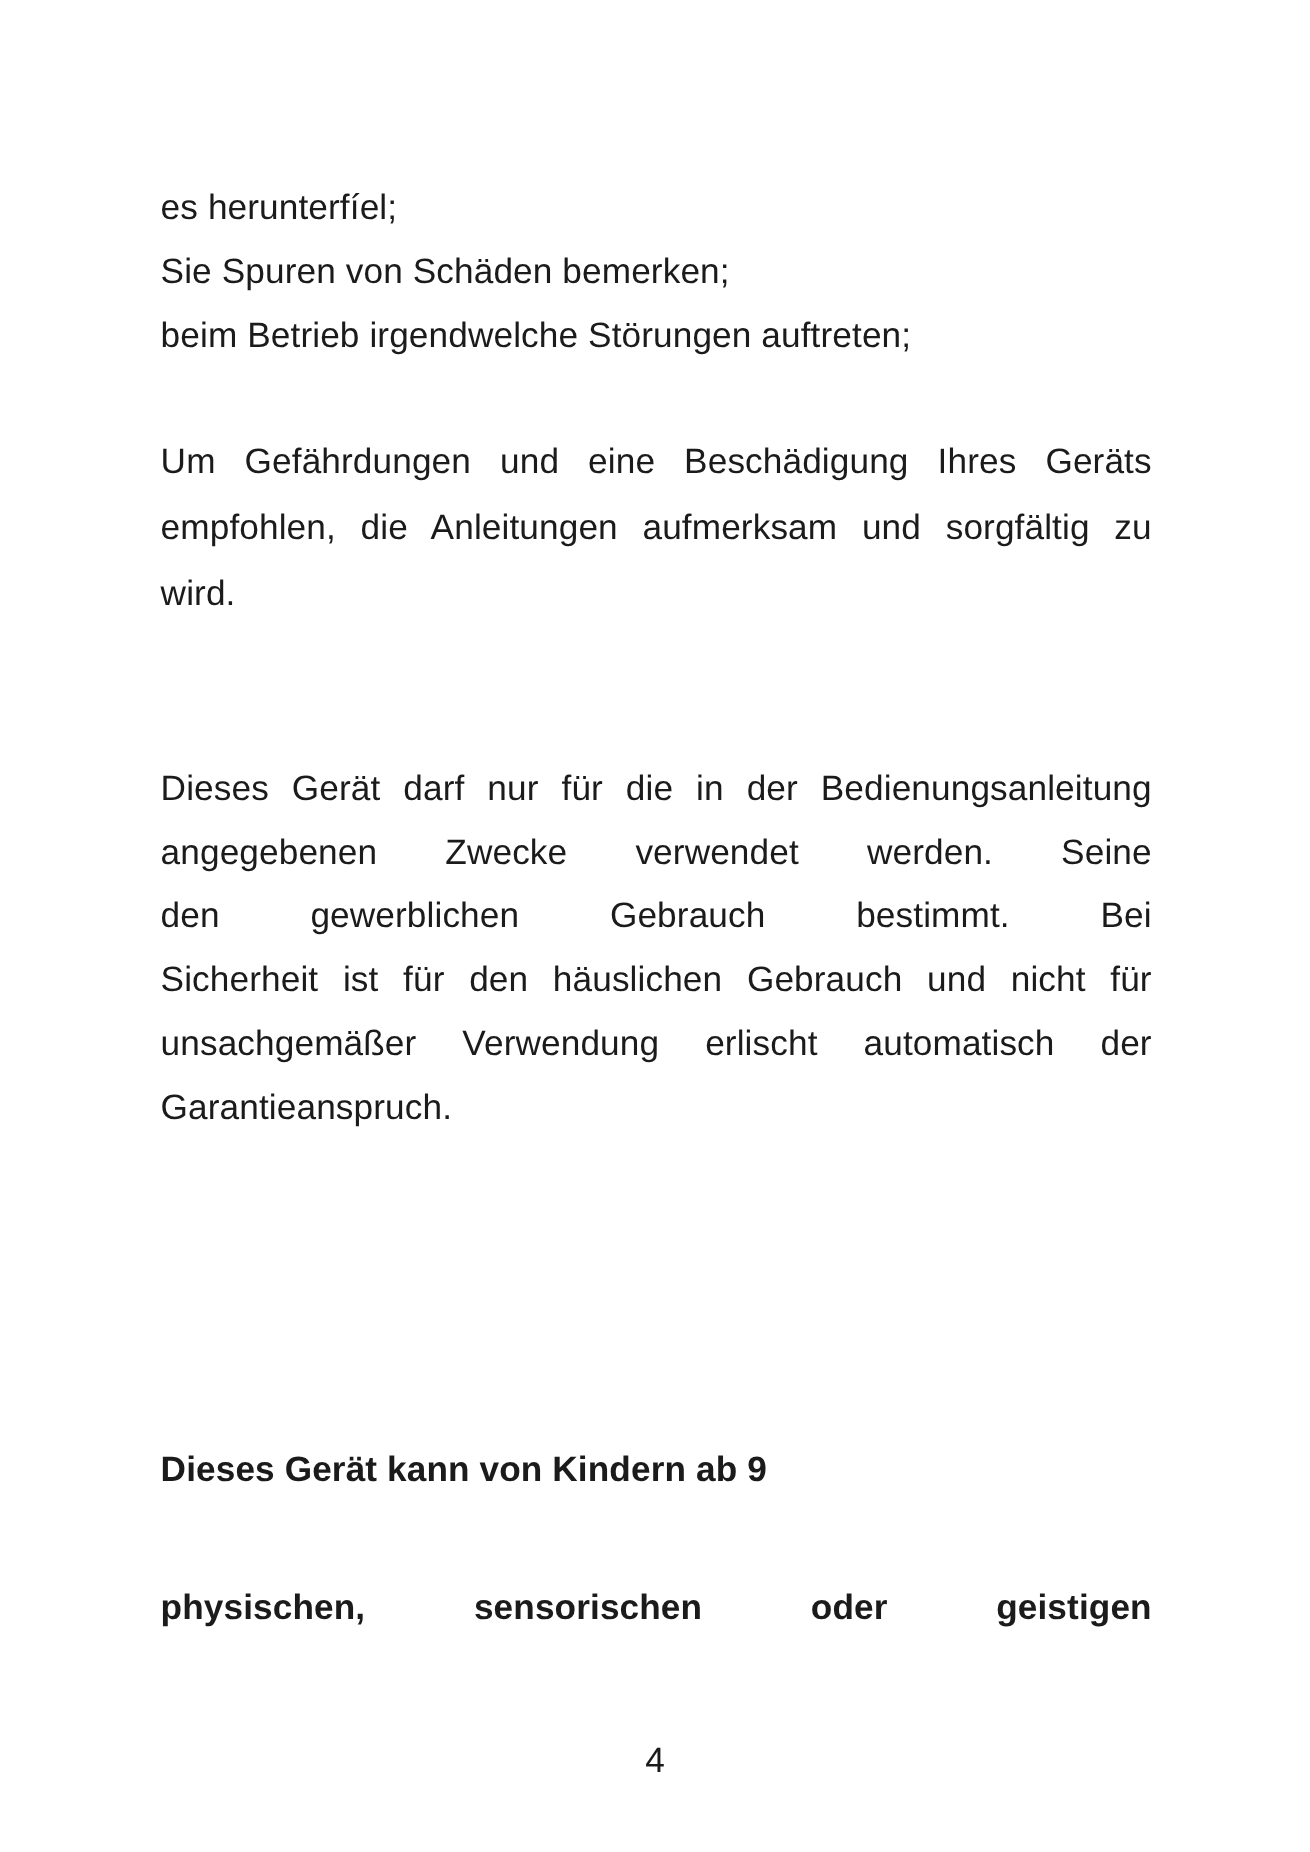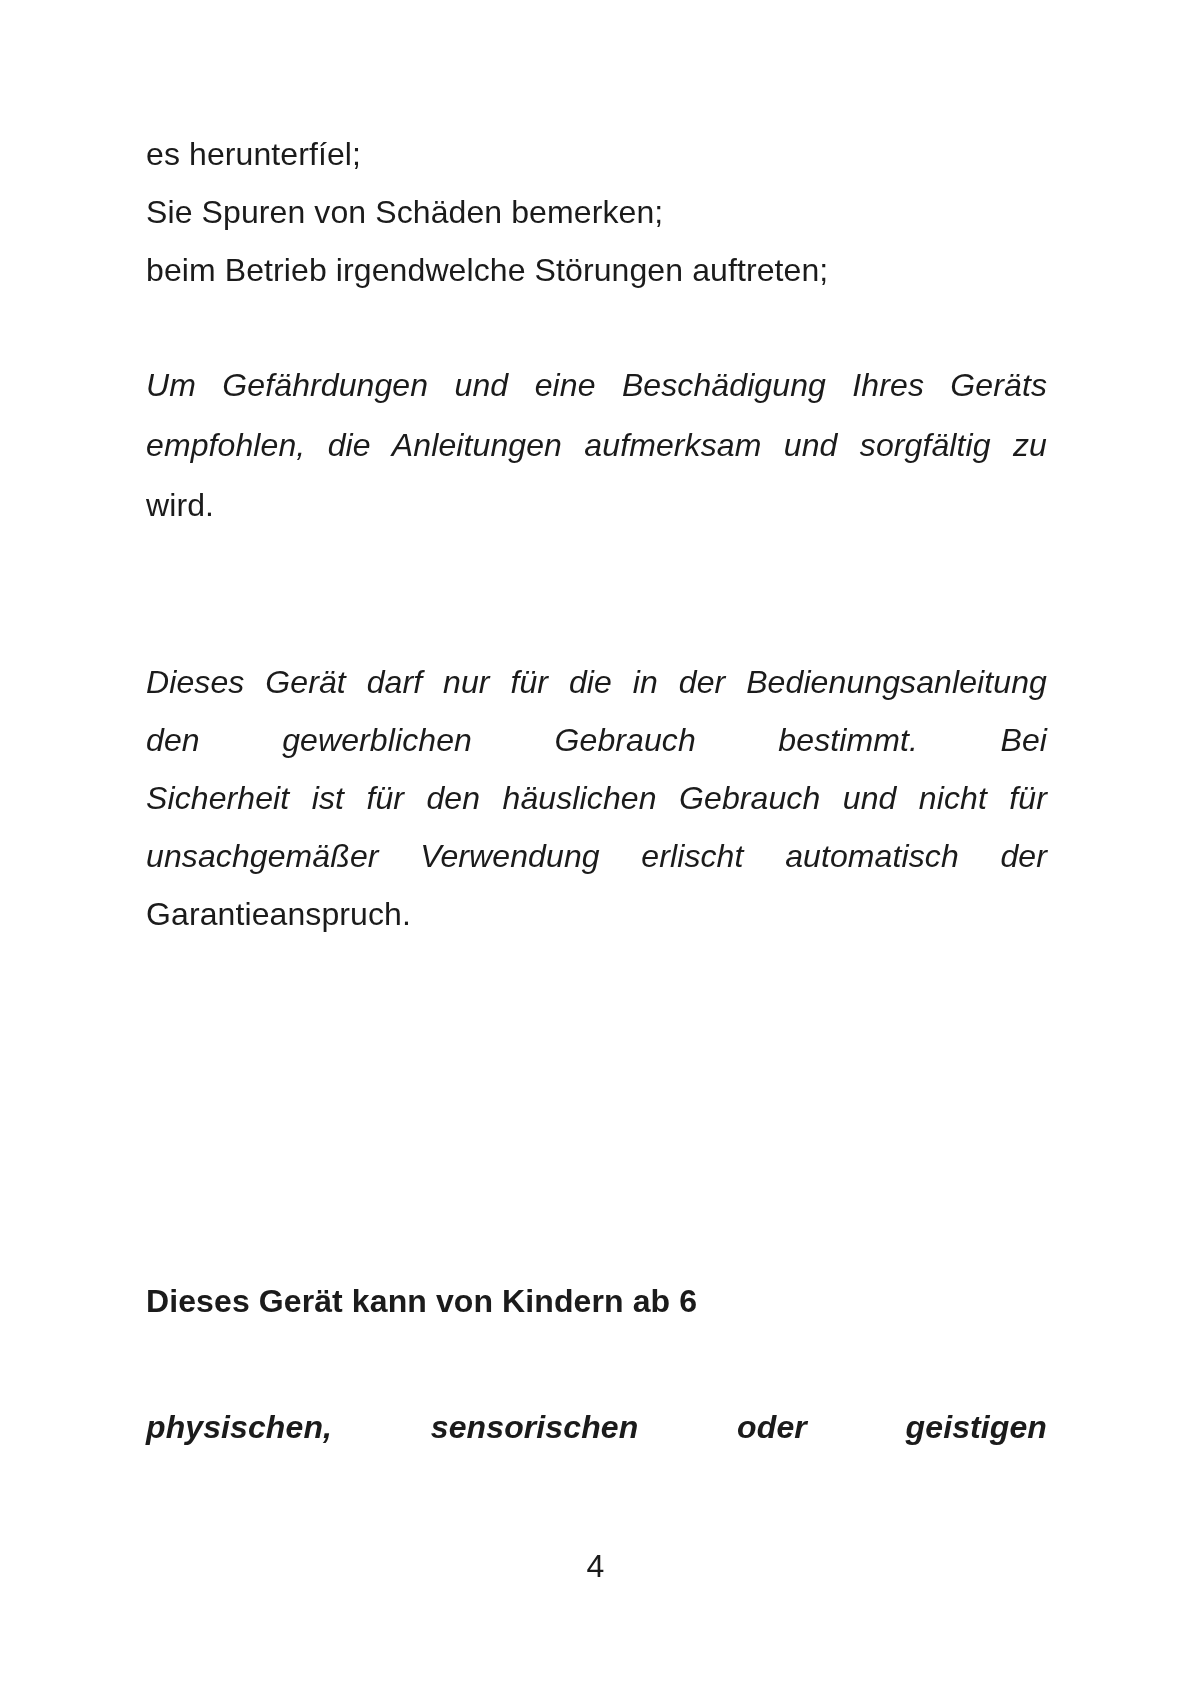--- a/index.html
+++ b/index.html
@@ -13,37 +13,37 @@
     position: relative;
     font-family: "Liberation Sans", "DejaVu Sans", sans-serif;
     color: #1b1b1b;
     -webkit-font-smoothing: antialiased;
   }
   .page {
     position: absolute;
     inset: 0;
     background: #ffffff;
     overflow: hidden;
+    margin-top: 34px;
   }
   .block {
     position: absolute;
     left: 146px;
     width: 901px;
     font-size: 32px;
     letter-spacing: 0.1px;
   }
   .lh58 { line-height: 58px; }
   .lh60 { line-height: 60px; }
   .lh65 { line-height: 65px; }
   .bold { font-weight: bold; }
   .line { white-space: normal; }
   .line.just {
     text-align: justify;
     text-align-last: justify;
-    font-style: italic;
   }
   .line.left {
     text-align: left;
     text-align-last: left;
   }
   .footer {
     position: absolute;
     left: 0;
     top: 1536px;
     width: 1191px;
@@ -71,29 +71,30 @@
   </div>
 
   <div class="block lh60" id="block-usage-warning">
     <div class="line just">Um Gefährdungen und eine Beschädigung Ihres Geräts</div>
     <div class="line just">empfohlen, die Anleitungen aufmerksam und sorgfältig zu</div>
     <div class="line left">wird.</div>
   </div>
 
   <div class="block lh58" id="block-intended-use">
     <div class="line just">Dieses Gerät darf nur für die in der Bedienungsanleitung</div>
+    <div class="line just">angegebenen Zwecke verwendet werden. Seine</div>
     <div class="line just">den gewerblichen Gebrauch bestimmt. Bei</div>
     <div class="line just">Sicherheit ist für den häuslichen Gebrauch und nicht für</div>
     <div class="line just">unsachgemäßer Verwendung erlischt automatisch der</div>
     <div class="line left">Garantieanspruch.</div>
   </div>
 
 
   <div class="block lh60 bold" id="block-children-heading">
-    <div class="line left">Dieses Gerät kann von Kindern ab 6</div>
+    <div class="line left">Dieses Gerät kann von Kindern ab 9</div>
   </div>
 
   <div class="block lh60 bold" id="block-children-cont">
     <div class="line just">physischen, sensorischen oder geistigen</div>
   </div>
 
   <div class="footer">4</div>
 
 </div>
 

